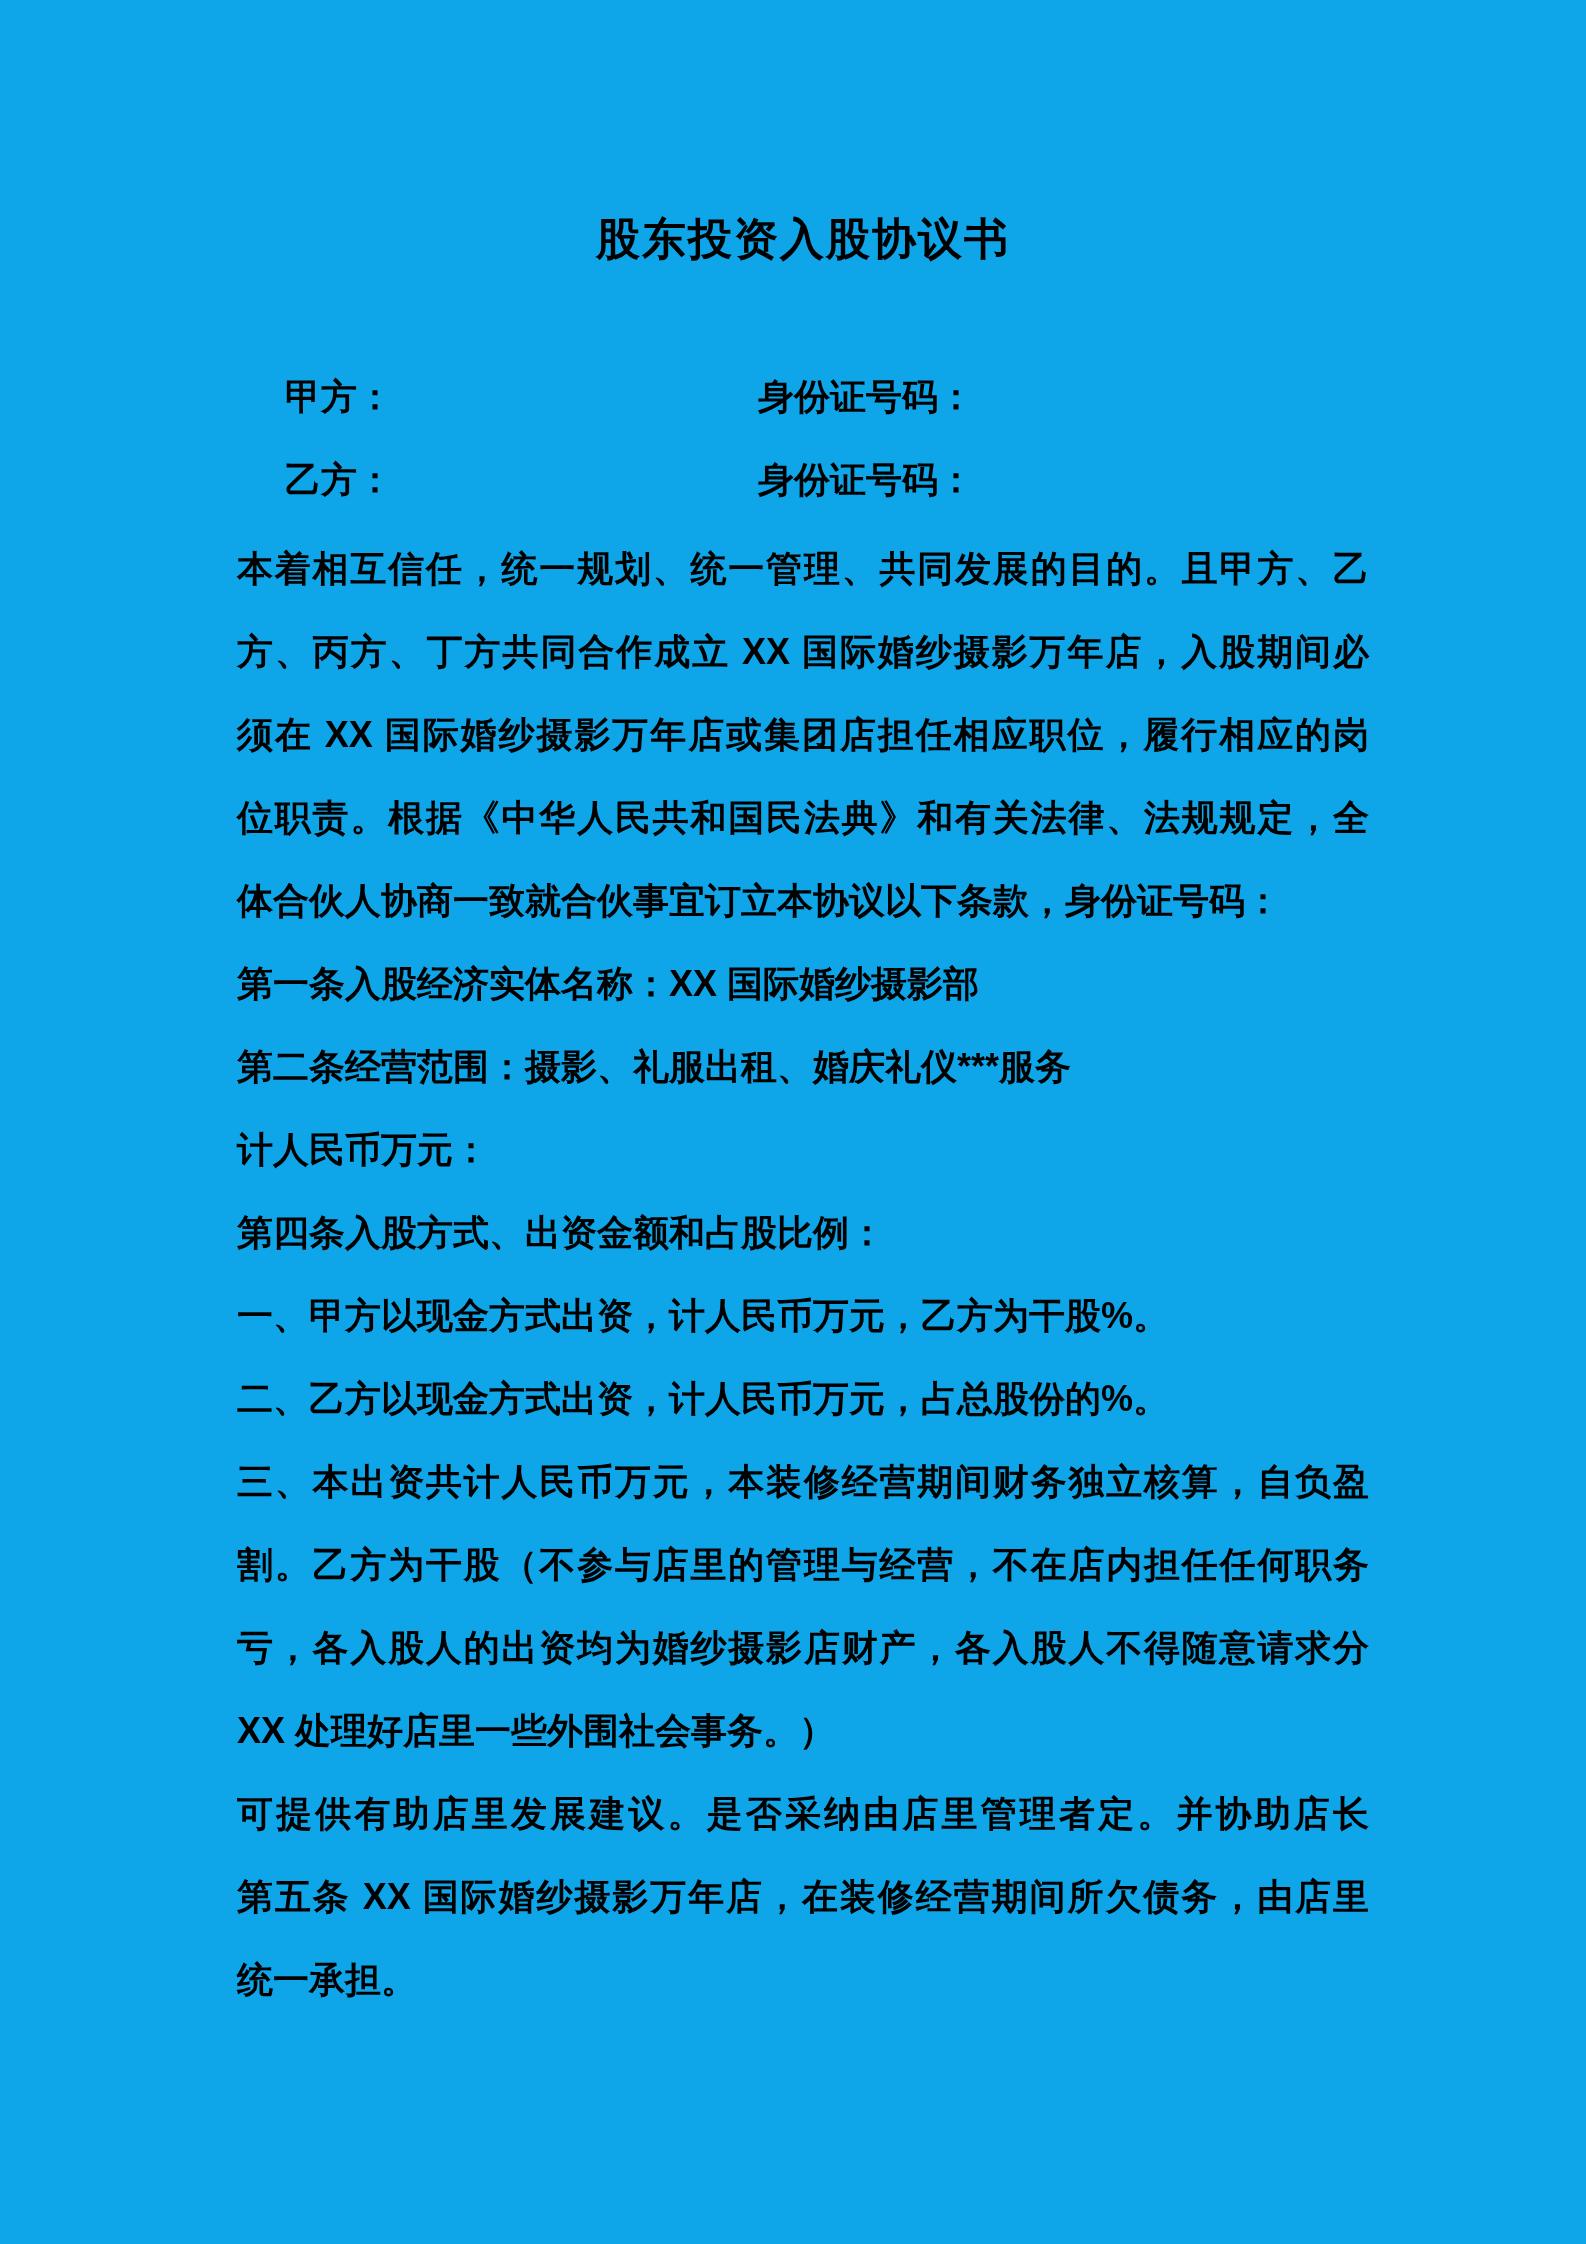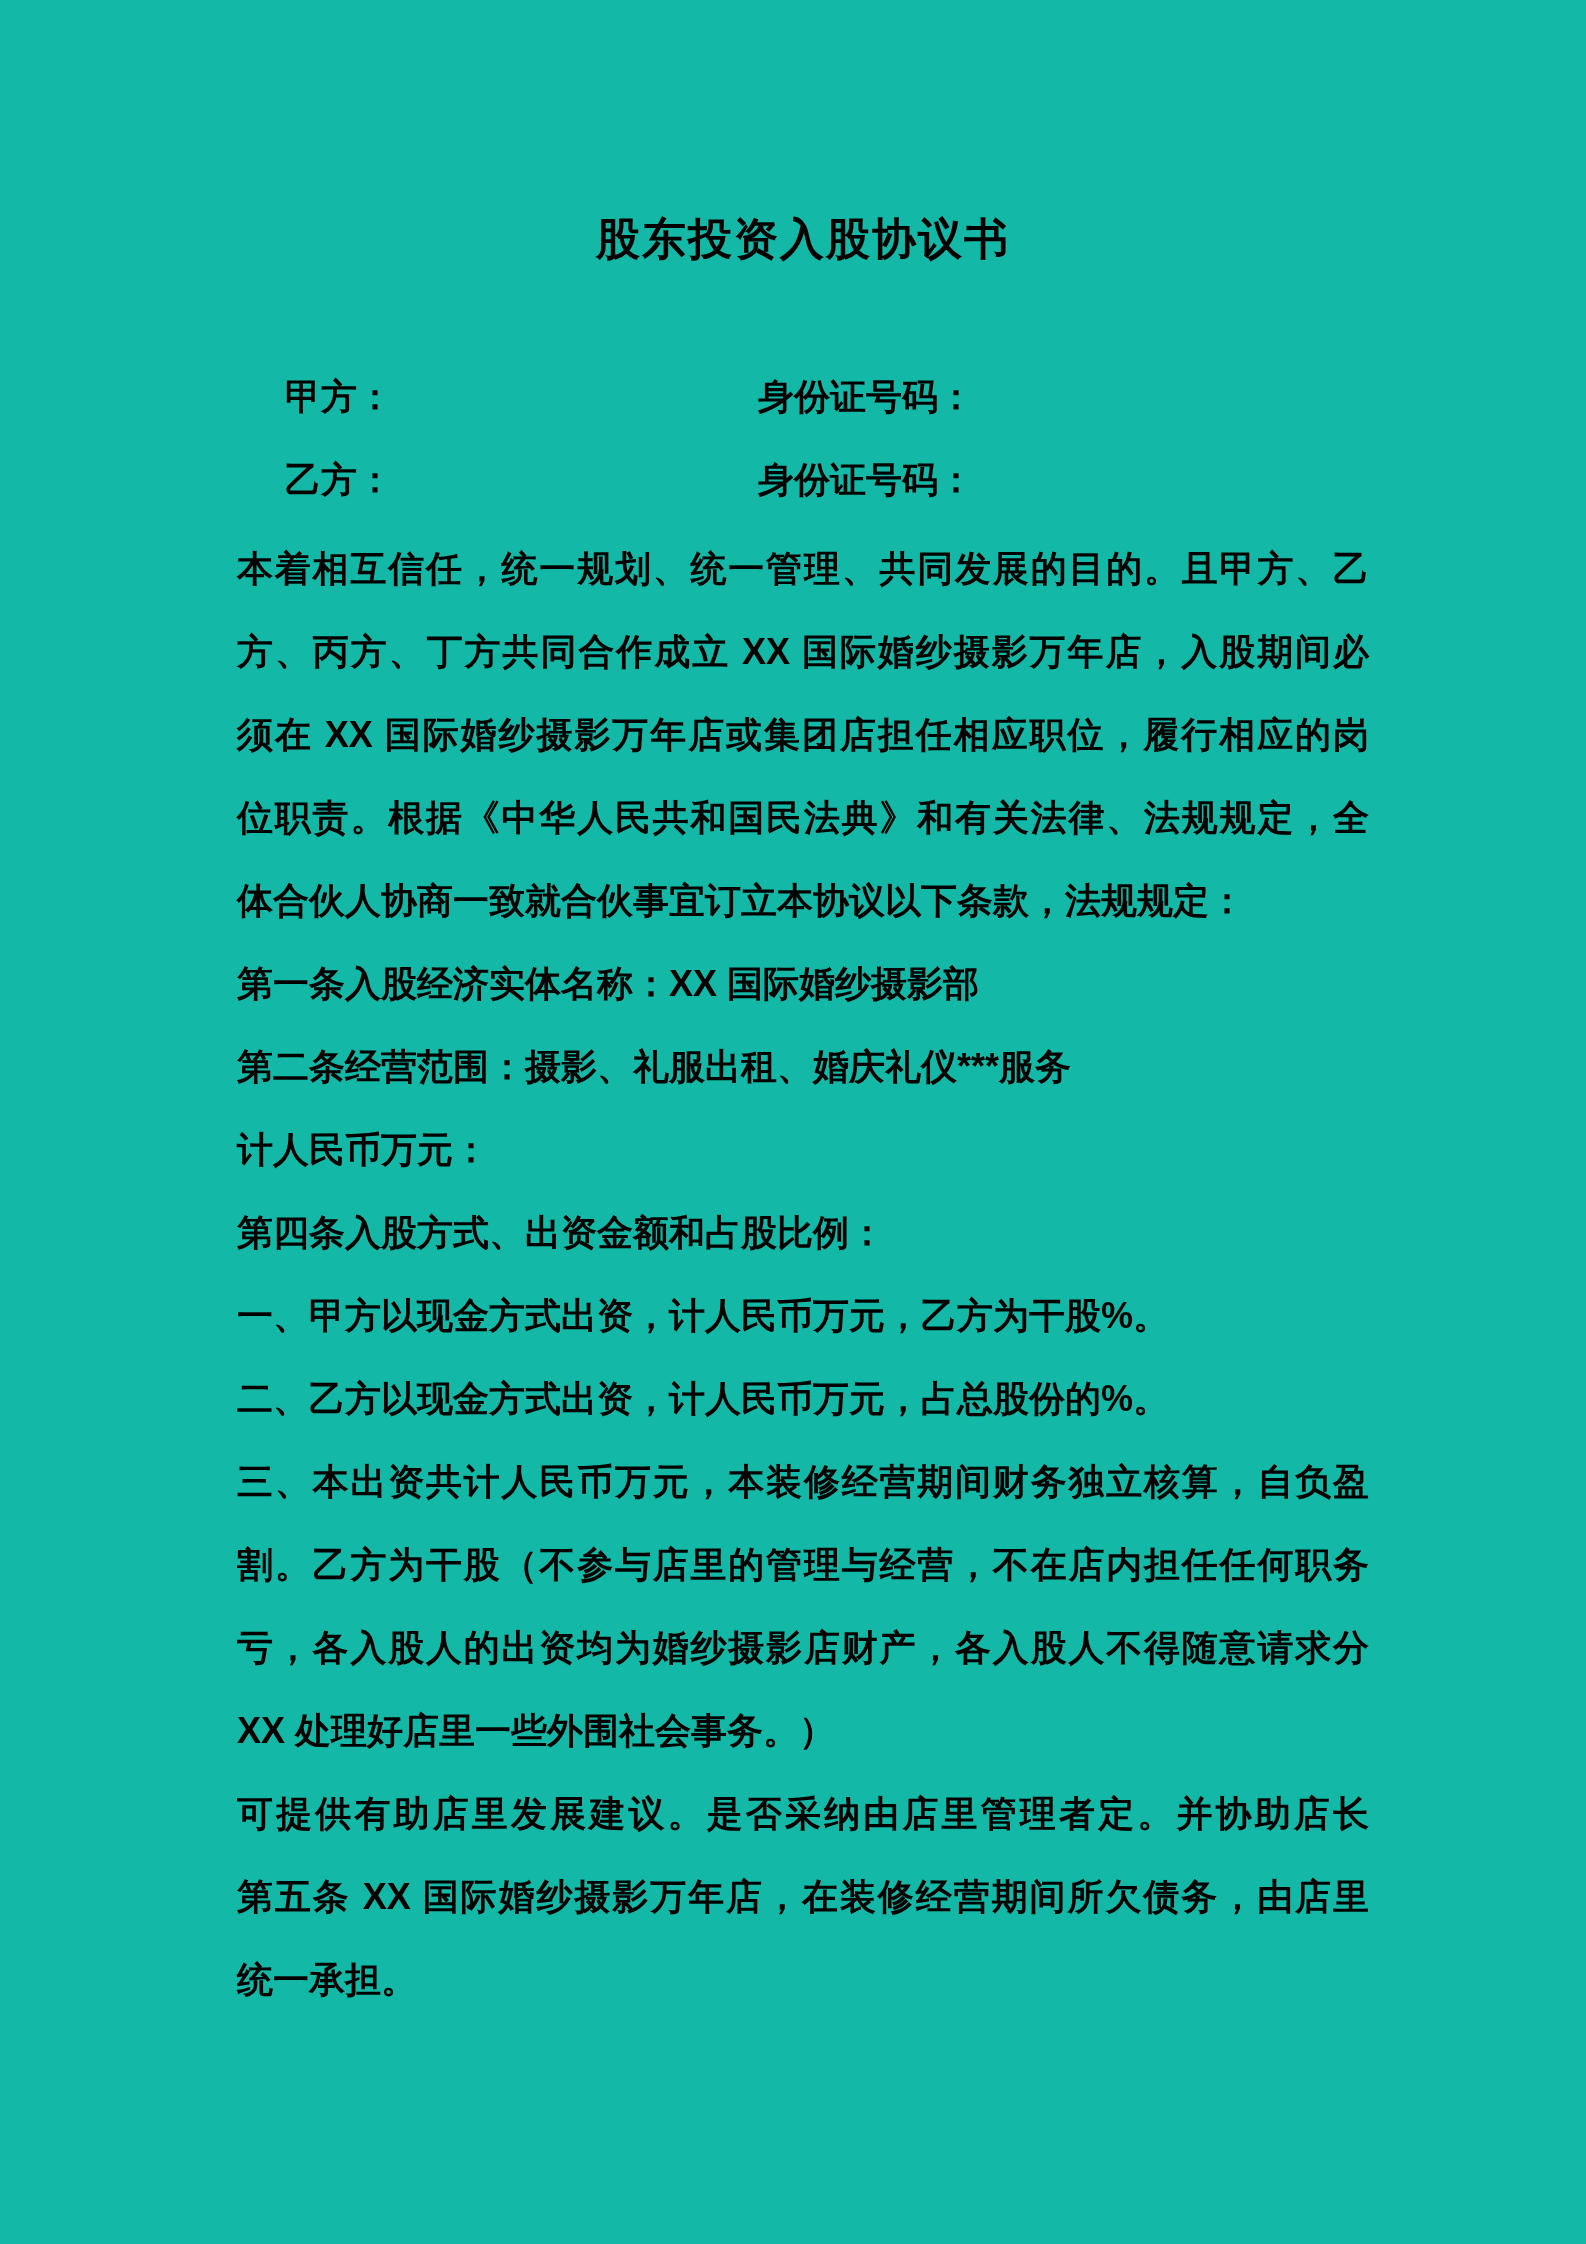--- a/index.html
+++ b/index.html
@@ -2,21 +2,21 @@
 <html><head>
 <meta charset="utf-8">
 <style>
   * { margin: 0; padding: 0; box-sizing: border-box; }
   html, body { background: #e8e8e8; }
   .page {
     position: relative;
     width: 1586px;
     height: 2244px;
     margin: 0 auto;
-    background: #14b8a6;
+    background: #0ea5e9;
     color: #000000;
     font-family: "Liberation Sans", "DejaVu Sans", sans-serif;
     font-weight: 700;
     overflow: hidden;
   }
   .content {
     padding-left: 237px;
     padding-right: 217px;
   }
   .doc-title {
@@ -65,21 +65,21 @@
     <div class="parties">
         <div class="party-row"><span class="party-label">甲方：</span><span>身份证号码：</span></div>
         <div class="party-row"><span class="party-label">乙方：</span><span>身份证号码：</span></div>
       </div>
 
     <div class="doc-body">
         <div class="line fill">本着相互信任，统一规划、统一管理、共同发展的目的。且甲方、乙</div>
         <div class="line fill">方、丙方、丁方共同合作成立 XX 国际婚纱摄影万年店，入股期间必</div>
         <div class="line fill">须在 XX 国际婚纱摄影万年店或集团店担任相应职位，履行相应的岗</div>
         <div class="line fill">位职责。根据《中华人民共和国民法典》和有关法律、法规规定，全</div>
-        <div class="line">体合伙人协商一致就合伙事宜订立本协议以下条款，法规规定：</div>
+        <div class="line">体合伙人协商一致就合伙事宜订立本协议以下条款，身份证号码：</div>
         <div class="line">第一条入股经济实体名称：XX 国际婚纱摄影部</div>
         <div class="line">第二条经营范围：摄影、礼服出租、婚庆礼仪***服务</div>
         <div class="line">计人民币万元：</div>
         <div class="line">第四条入股方式、出资金额和占股比例：</div>
         <div class="line">一、甲方以现金方式出资，计人民币万元，乙方为干股%。</div>
         <div class="line">二、乙方以现金方式出资，计人民币万元，占总股份的%。</div>
         <div class="line fill">三、本出资共计人民币万元，本装修经营期间财务独立核算，自负盈</div>
         <div class="line fill">割。乙方为干股（不参与店里的管理与经营，不在店内担任任何职务</div>
         <div class="line fill">亏，各入股人的出资均为婚纱摄影店财产，各入股人不得随意请求分</div>
         <div class="line">XX 处理好店里一些外围社会事务。）</div>

